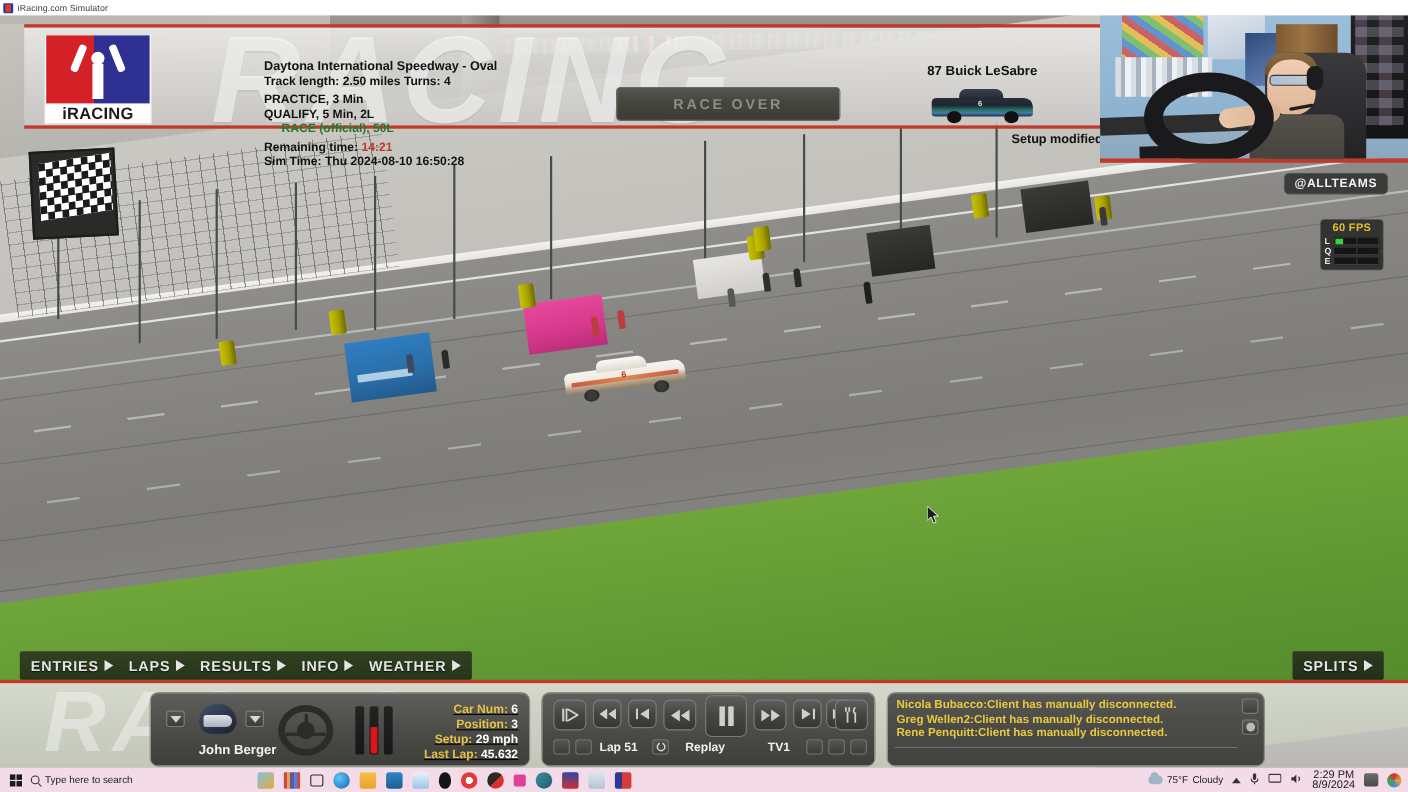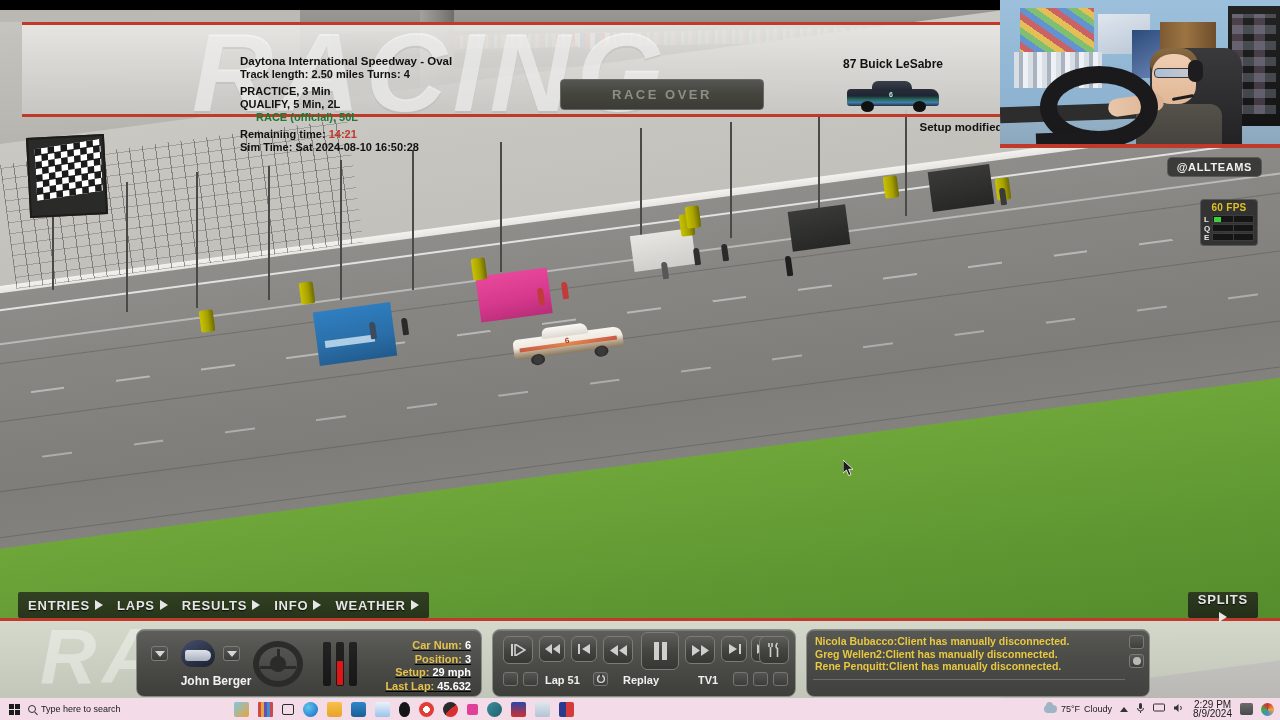--- a/index.html
+++ b/index.html
@@ -352,21 +352,20 @@
   .tabsrow .tab .arw, .splits .arw {
     width: 0; height: 0; border-left: 8px solid #e6e6e6;
     border-top: 5px solid transparent; border-bottom: 5px solid transparent;
   }
   .splits {
     position: absolute; right: 22px; bottom: 102px; height: 26px; z-index: 40;
     display: flex; align-items: center; gap: 5px; padding: 0 10px; border-radius: 2px;
     background: linear-gradient(180deg, rgba(38,44,30,.85), rgba(26,30,20,.85));
     font-size: 13px; font-weight: 800; color: #e6e6e6; letter-spacing: .8px;
     text-shadow: 0 1px 1px rgba(0,0,0,.8);
-    flex-direction: column;
   }
 
   .hudband {
     position: absolute; left: 0; bottom: 18px; width: 1280px; height: 84px; z-index: 35;
     background: linear-gradient(180deg, rgba(225,224,220,.90), rgba(205,204,200,.90));
     border-top: 3px solid #c0392b; border-bottom: 3px solid #c0392b;
   }
   .hudband .hwm {
     position:absolute; left: 40px; top: -4px; font-size: 78px; font-weight:900; font-style: italic;
     color: rgba(255,255,255,.38); letter-spacing: 6px; line-height: 1;
@@ -562,32 +561,43 @@
       <div class="stripe"></div>
       <div class="num">6</div>
       <div class="w" style="left:16px;"></div>
       <div class="w" style="left:80px;"></div>
     </div>
   </div>
 
   <div class="topbar">
     <div class="watermark">RACING</div>
 
+    <div class="logo">
+      <div class="lflag">
+        <div class="lfig">
+          <div class="arm-l"></div>
+            <div class="arm-r"></div>
+          <div class="head"></div>
+            <div class="torso"></div>
+        </div>
+      </div>
+      <div class="ltext">iRACING</div>
+    </div>
 
     <div class="meta">
       <div class="l1">Daytona International Speedway - Oval</div>
       <div class="l2">Track length: 2.50 miles Turns: 4</div>
       <div class="sess">
         <div>PRACTICE, 3 Min</div>
         <div>QUALIFY, 5 Min, 2L</div>
         <div class="race">RACE (official), 50L</div>
       </div>
       <div class="times">
         <div class="rem"><span>Remaining time:</span> <span class="v">14:21</span></div>
-        <div>Sim Time: Sat 2024-08-10 16:50:28</div>
+        <div>Sim Time: Thu 2024-08-10 16:50:28</div>
       </div>
     </div>
 
     <div class="raceover">RACE OVER</div>
 
     <div class="carinfo">
       <div class="cname">87 Buick LeSabre</div>
       <div class="carcar">
         <div class="cb"></div>
           <div class="cr"></div>
@@ -816,20 +826,24 @@
       <div class="sep"></div>
       <div class="sbtn" style="top:5px;">
           <span class="tri-u"></span>
         </div>
       <div class="sbtn" style="top:24px;">
         <span style="width:8px;height:8px;border-radius:50%;background:#b9b9b6;display:block;"></span>
       </div>
     </div>
   </div>
 
+  <div class="winbar">
+    <span class="ic"></span>
+    <span class="t">iRacing.com Simulator</span>
+  </div>
 
   <div class="taskbar">
     <div class="start">
         <span class="w"></span>
       </div>
     <div class="search">
       <span class="mag"></span>
       <span>Type here to search</span>
     </div>
     <div class="icons">

